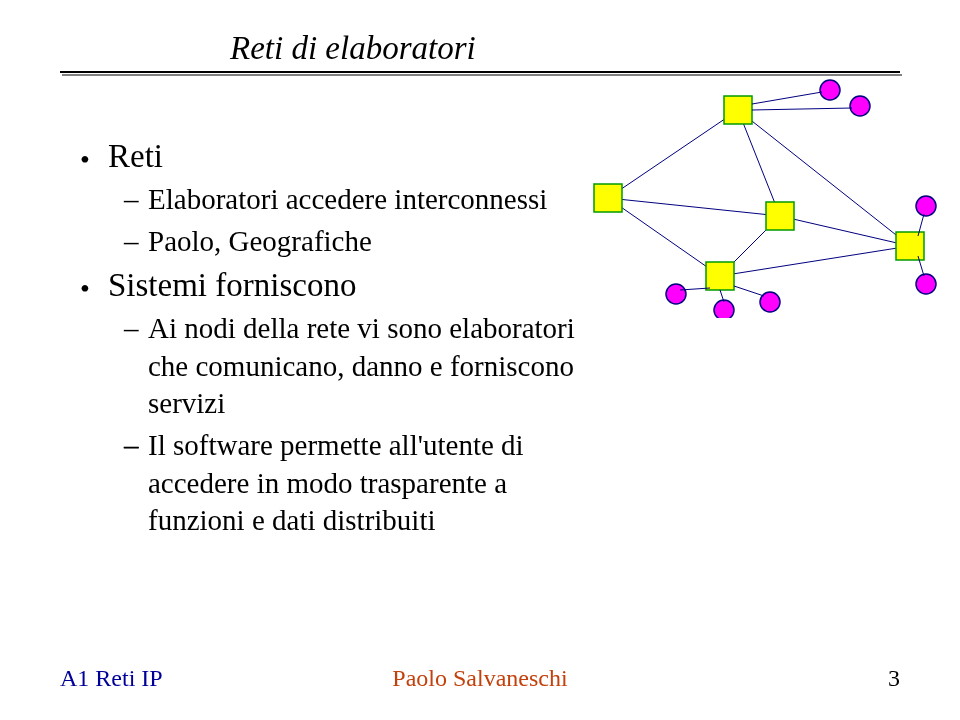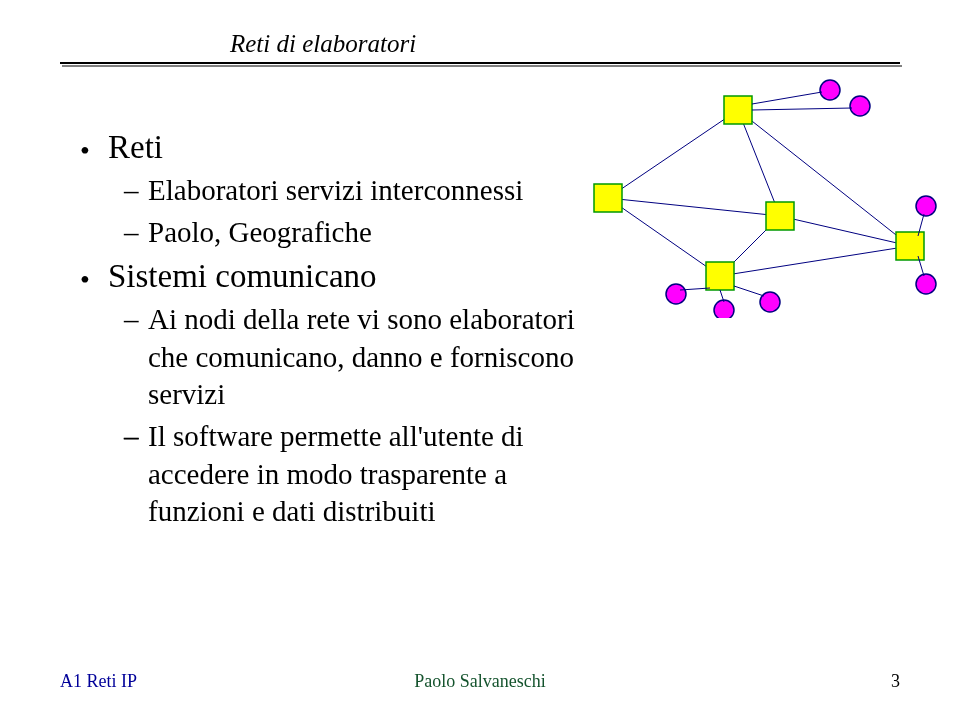--- a/index.html
+++ b/index.html
@@ -15,21 +15,21 @@
     width: 960px;
     height: 720px;
     position: relative;
     padding: 30px 60px 40px 60px;
   }
   .title-row {
     position: relative;
     margin-bottom: 8px;
   }
   .title {
-    font-size: 25px;
+    font-size: 33px;
     font-style: italic;
     color: #000;
     text-align: left;
     padding-left: 170px;
   }
   .title-underline {
     height: 2px;
     background: #000;
     margin-top: 4px;
     width: 840px;
@@ -73,25 +73,25 @@
     left: 44px;
     top: 0;
   }
   .footer {
     position: absolute;
     bottom: 28px;
     left: 60px;
     right: 60px;
     display: flex;
     justify-content: space-between;
-    font-size: 18px;
+    font-size: 24px;
     font-family: "Times New Roman", Times, serif;
   }
   .footer-left { color: #000099; }
-  .footer-center { color: #14532d; position:absolute; left:50%; transform:translateX(-50%);}
+  .footer-center { color: #c2410c; position:absolute; left:50%; transform:translateX(-50%);}
   .footer-right { color: #000; }
   .diagram {
     position: absolute;
     top: 78px;
     left: 570px;
     width: 370px;
     height: 240px;
   }
 </style>
 </head>
@@ -147,30 +147,30 @@
     </g>
   </svg>
 
   <div class="content">
     <div class="bullet-l1">
       <span class="dot">•</span>
       <span>Reti</span>
     </div>
     <div class="bullet-l2">
       <span class="dash">–</span>
-      <span>Elaboratori servizi interconnessi</span>
+      <span>Elaboratori accedere interconnessi</span>
     </div>
     <div class="bullet-l2">
       <span class="dash">–</span>
       <span>Paolo, Geografiche</span>
     </div>
 
     <div class="bullet-l1" style="margin-top:4px;">
       <span class="dot">•</span>
-      <span>Sistemi comunicano</span>
+      <span>Sistemi forniscono</span>
     </div>
     <div class="bullet-l2" style="max-width:720px;">
       <span class="dash">–</span>
       <span>Ai nodi della rete vi sono elaboratori che comunicano, danno e forniscono servizi</span>
     </div>
     <div class="bullet-l2" style="max-width:720px;">
       <span class="dash">–</span>
     </div>
     <div class="bullet-l2" style="max-width:760px;">
       <span class="dash">–</span>

